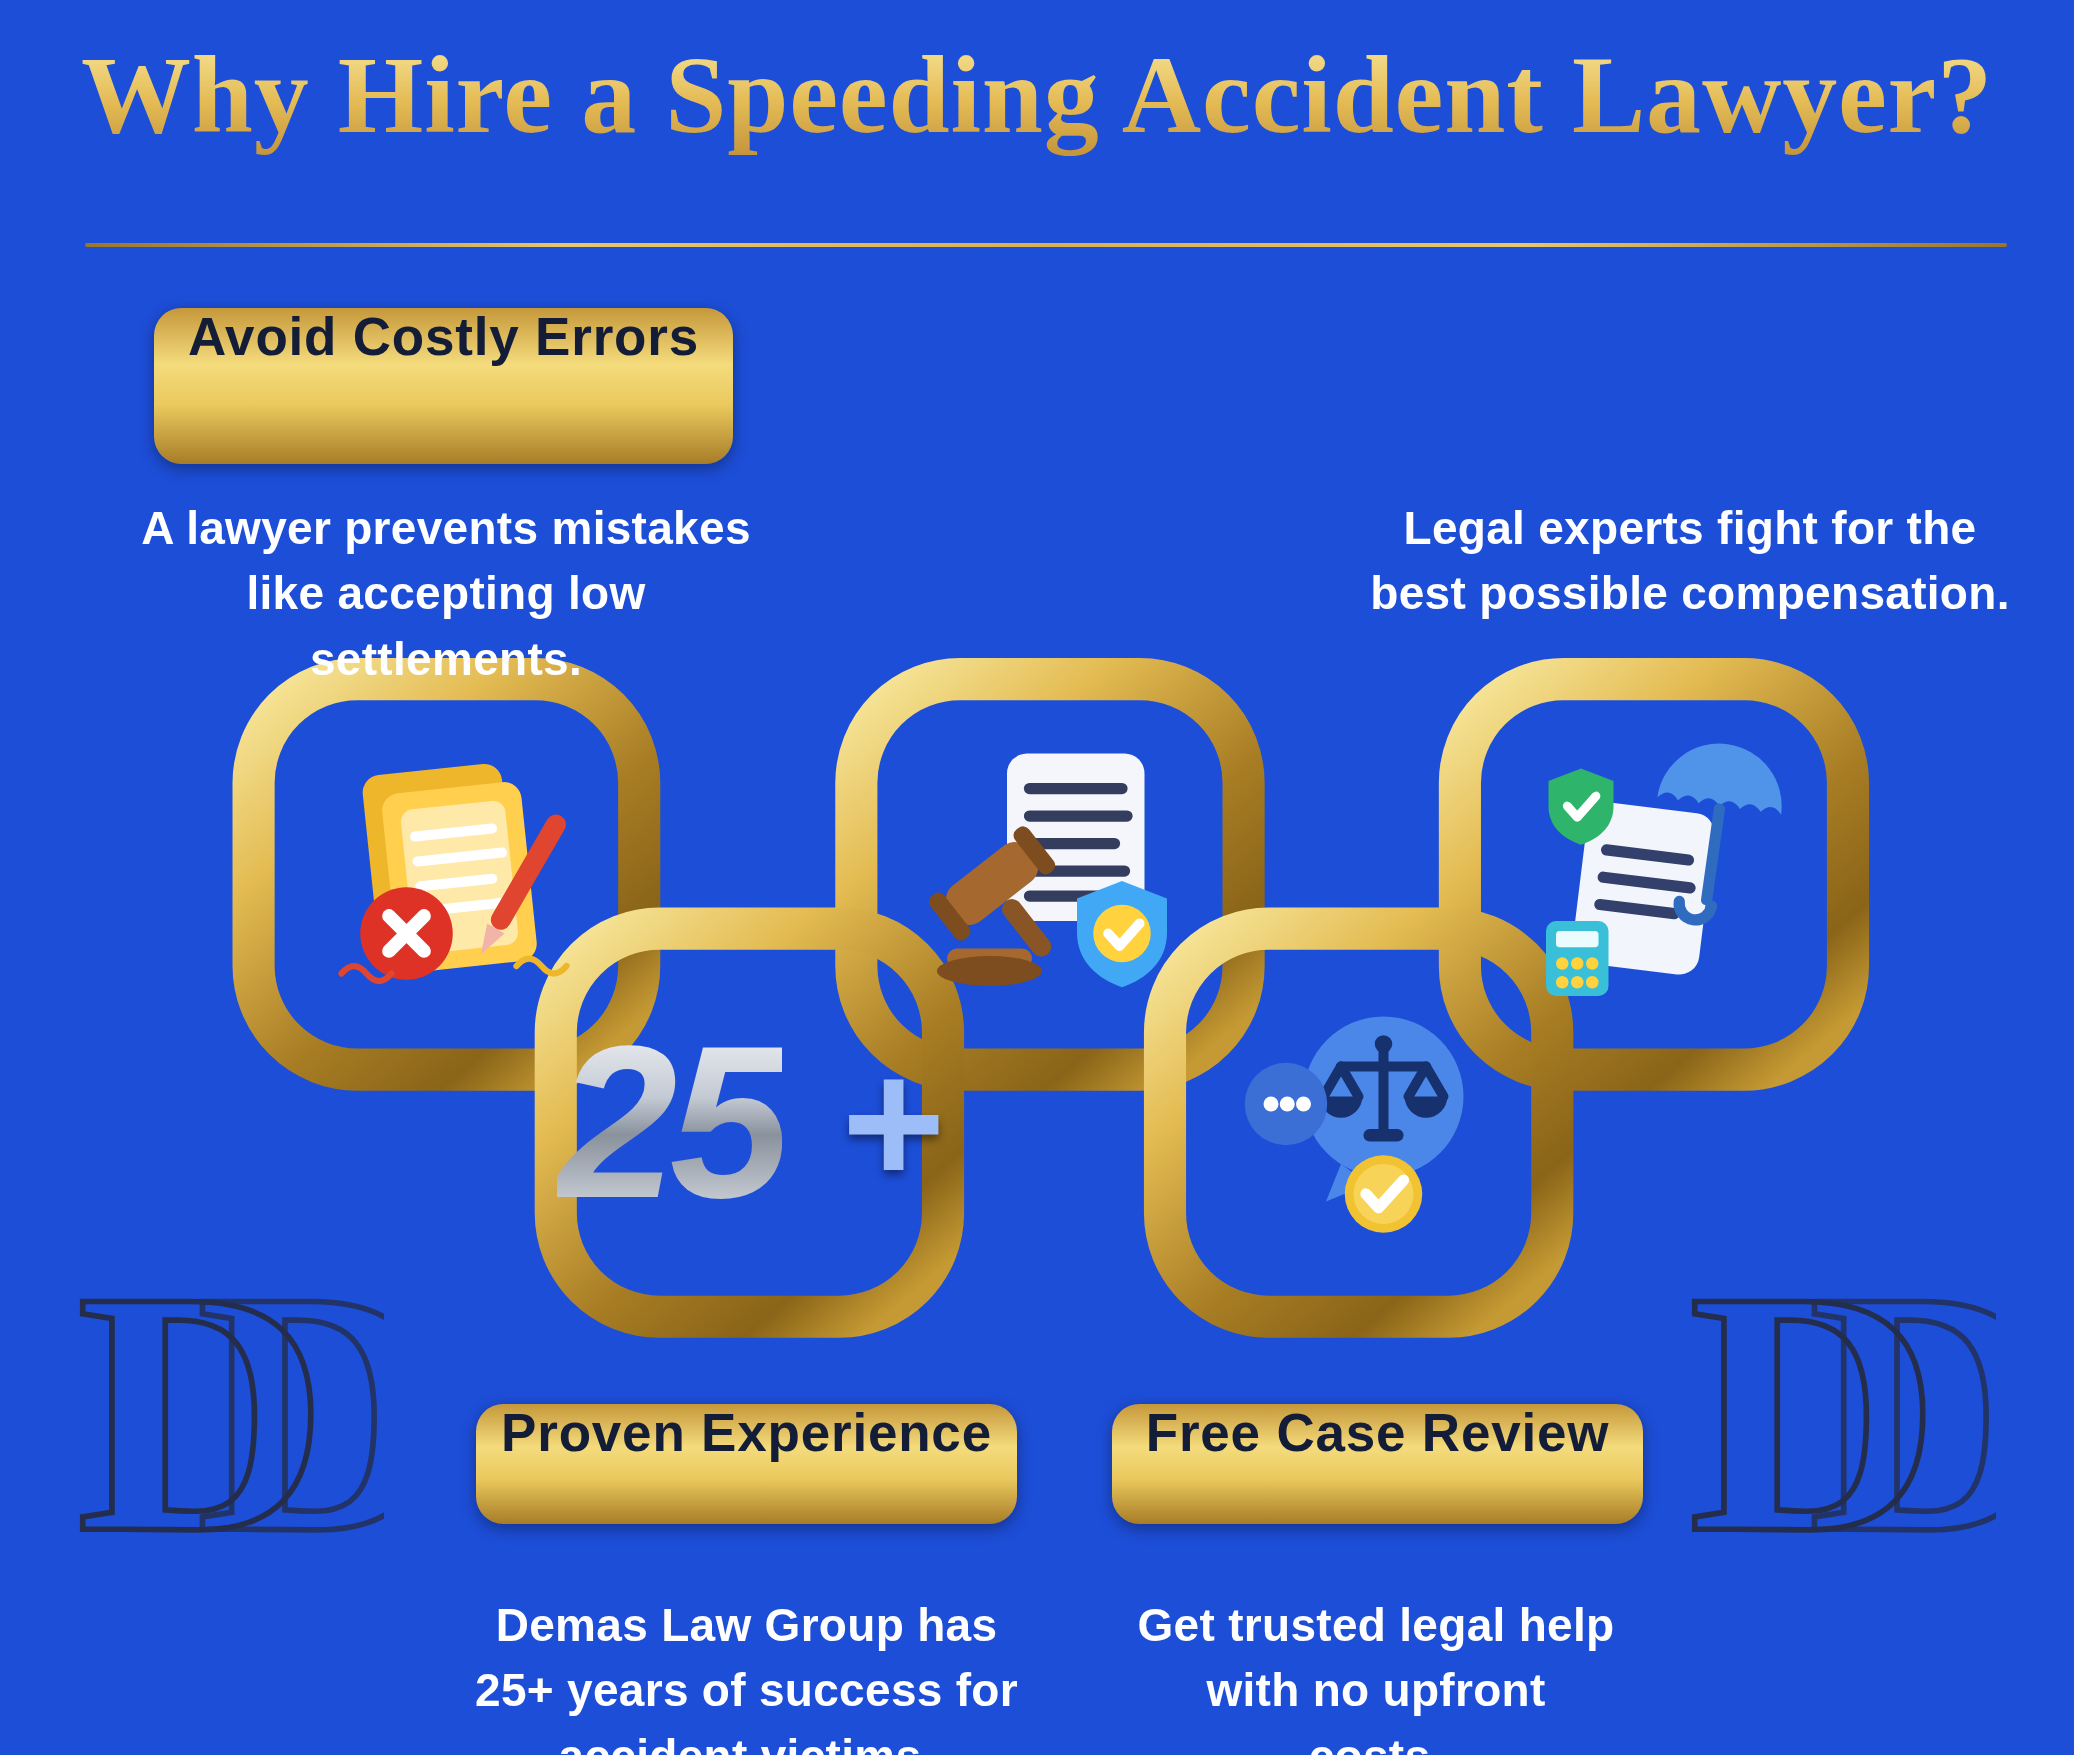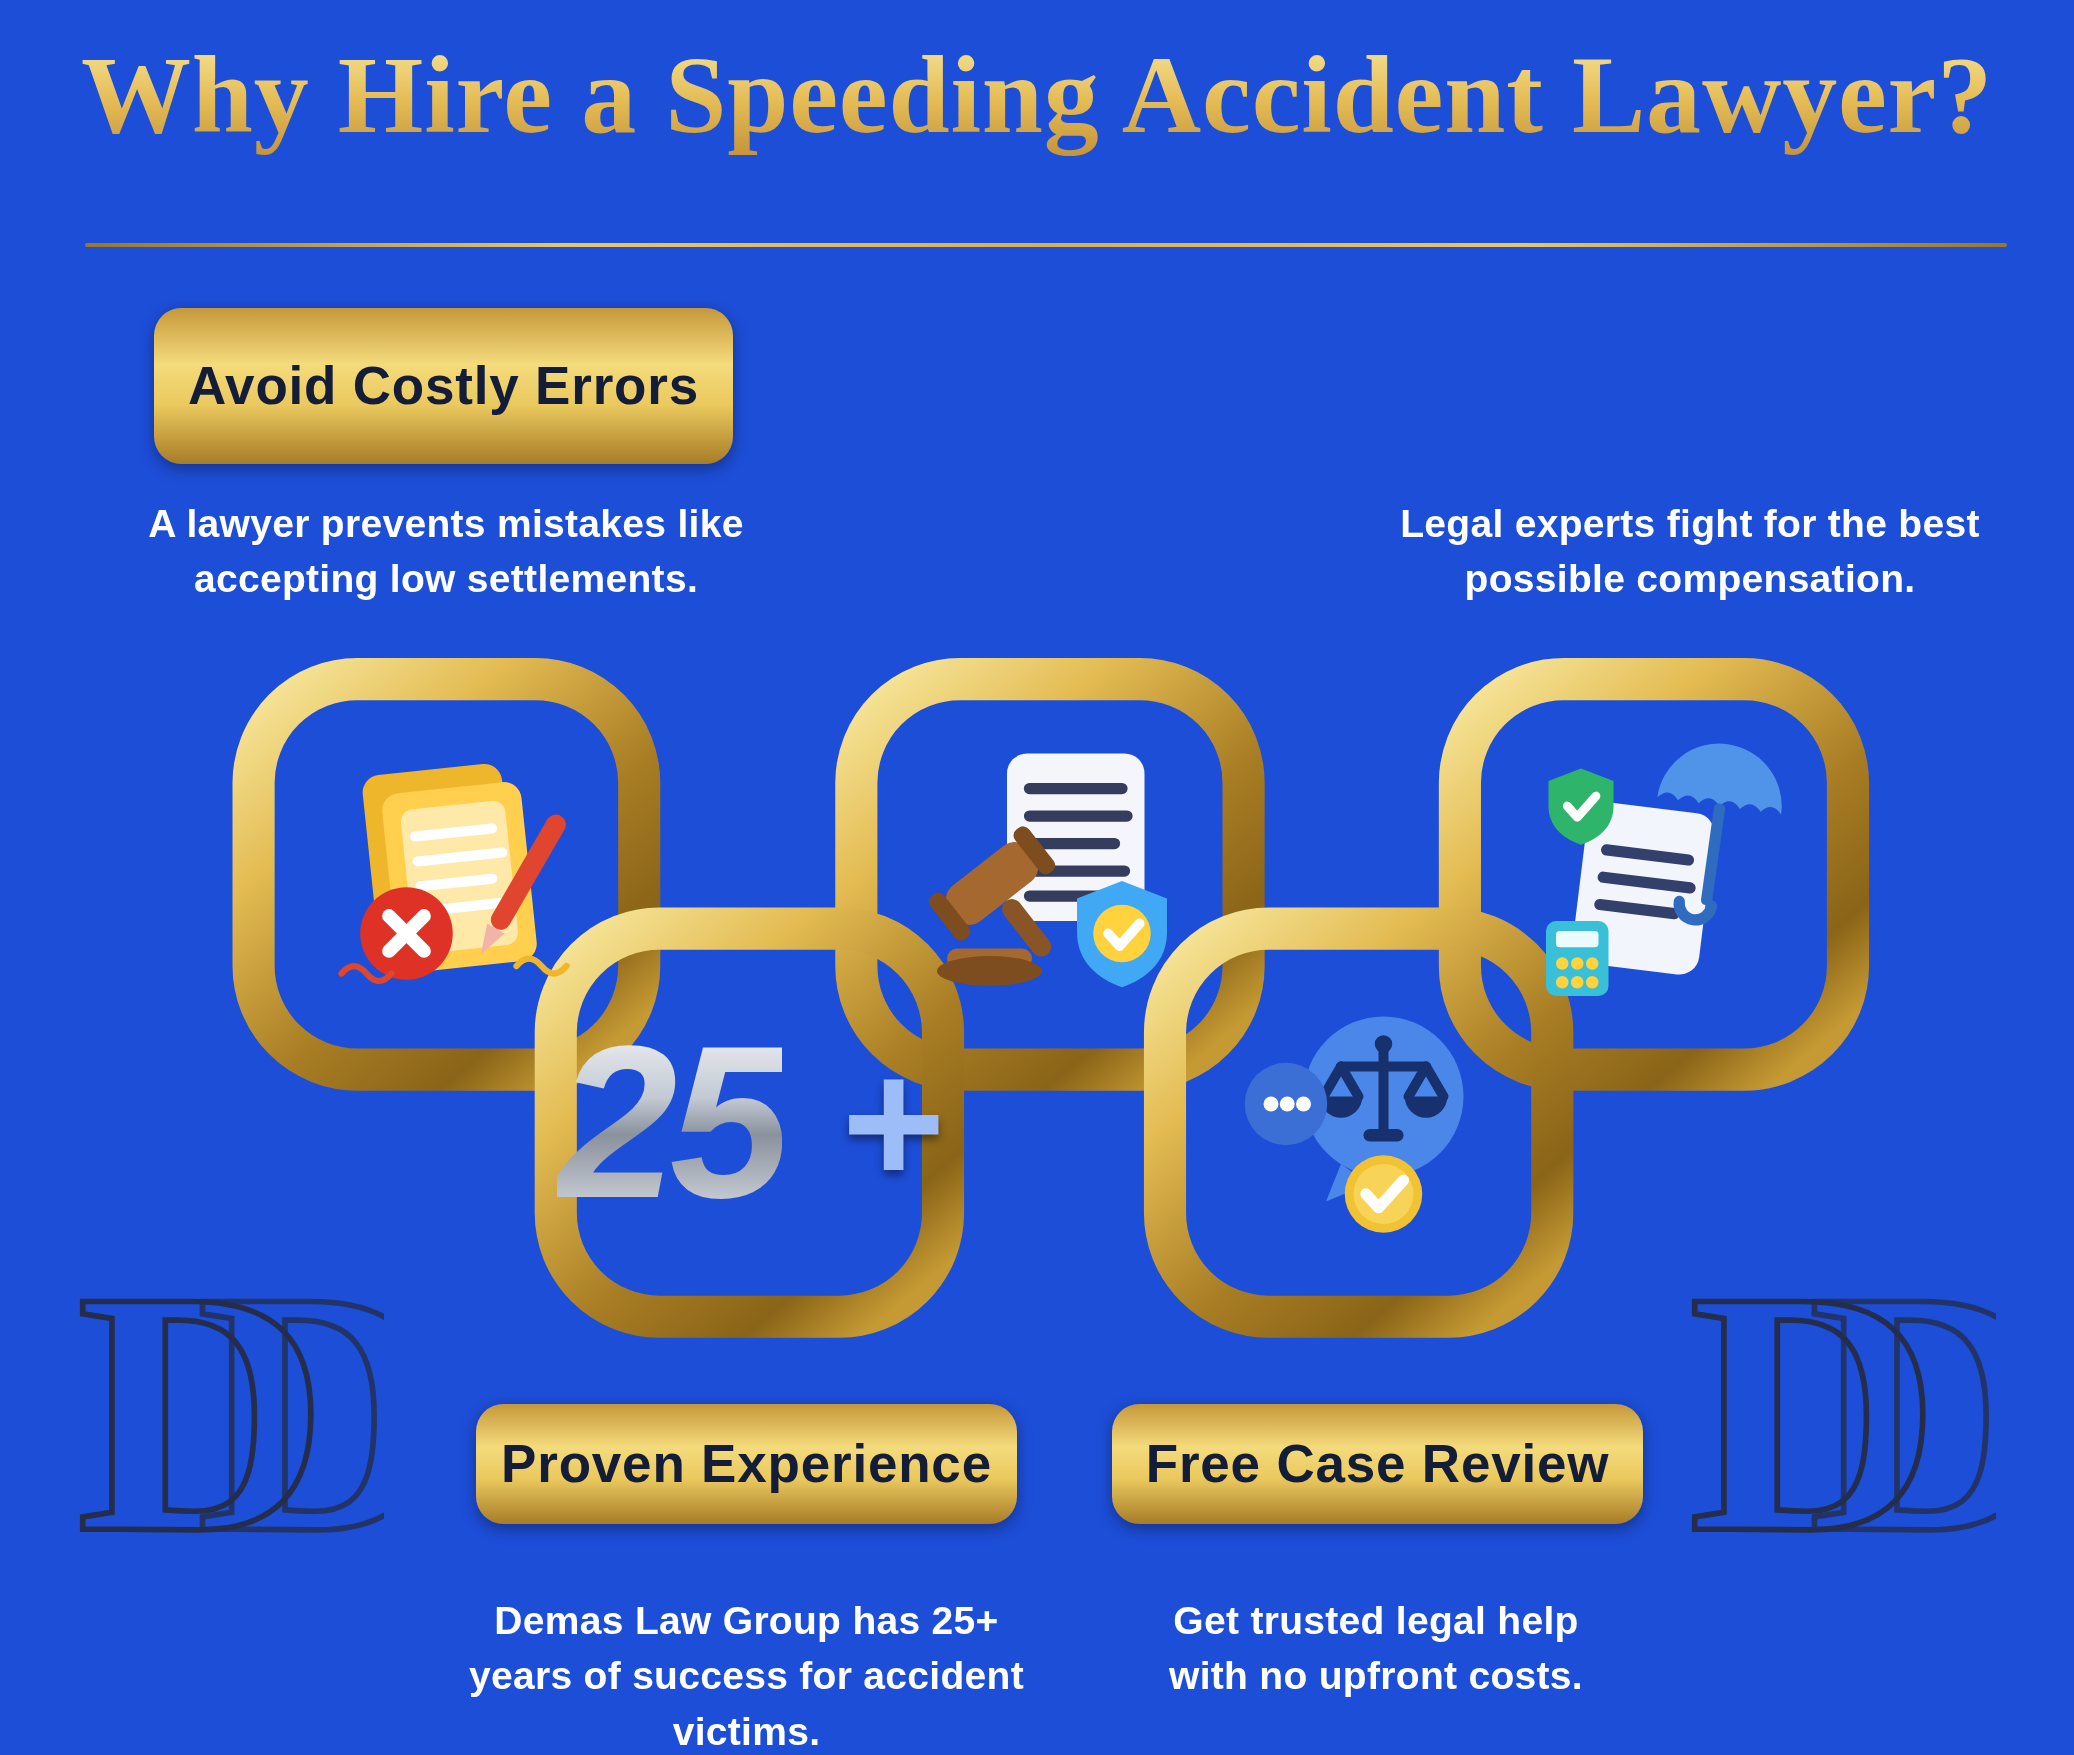--- a/index.html
+++ b/index.html
@@ -29,35 +29,35 @@
 
   #divider {
     position:absolute; top:243px; left:85px; width:1922px; height:4px;
     background:linear-gradient(90deg,#9a7628 0%, #e8c76a 25%, #d9b050 50%, #e8c76a 75%, #9a7628 100%);
     border-radius:2.4px;
   }
 
   
   .gold-badge {
     position:absolute; top:308px; height:156px;
-    display:flex; align-items:center; justify-content:center;
+    display:flex; align-items:flex-start; justify-content:center;
     border-radius:27.5px; padding:0 18px;
     background:linear-gradient(180deg,#c5983a 0%, #f4db7c 36%, #eac95e 62%, #a87c27 100%);
     box-shadow:0 4.9px 14.6px rgba(0,0,0,0.35);
   }
   .gold-badge.row2 { top:1404px; height:120px; }
   .badge-label {
     font-weight:700; font-size:53px; line-height:1.1;
     color:#141d38; text-align:center; letter-spacing:0.8px;
   }
 
   
   .card-desc {
     position:absolute; top:496px;
-    color:#ffffff; font-size:39px; line-height:1.42;
+    color:#ffffff; font-size:46px; line-height:1.42;
     font-weight:700; letter-spacing:0.3px; text-align:center;
   }
   .card-desc.row2 { top:1593px; }
 
   
   #chain-svg { position:absolute; left:0; top:0; width:2074px; height:1756px; }
 
   .icon-box {
     position:absolute; width:275px; height:275px;
     display:flex; align-items:center; justify-content:center;

